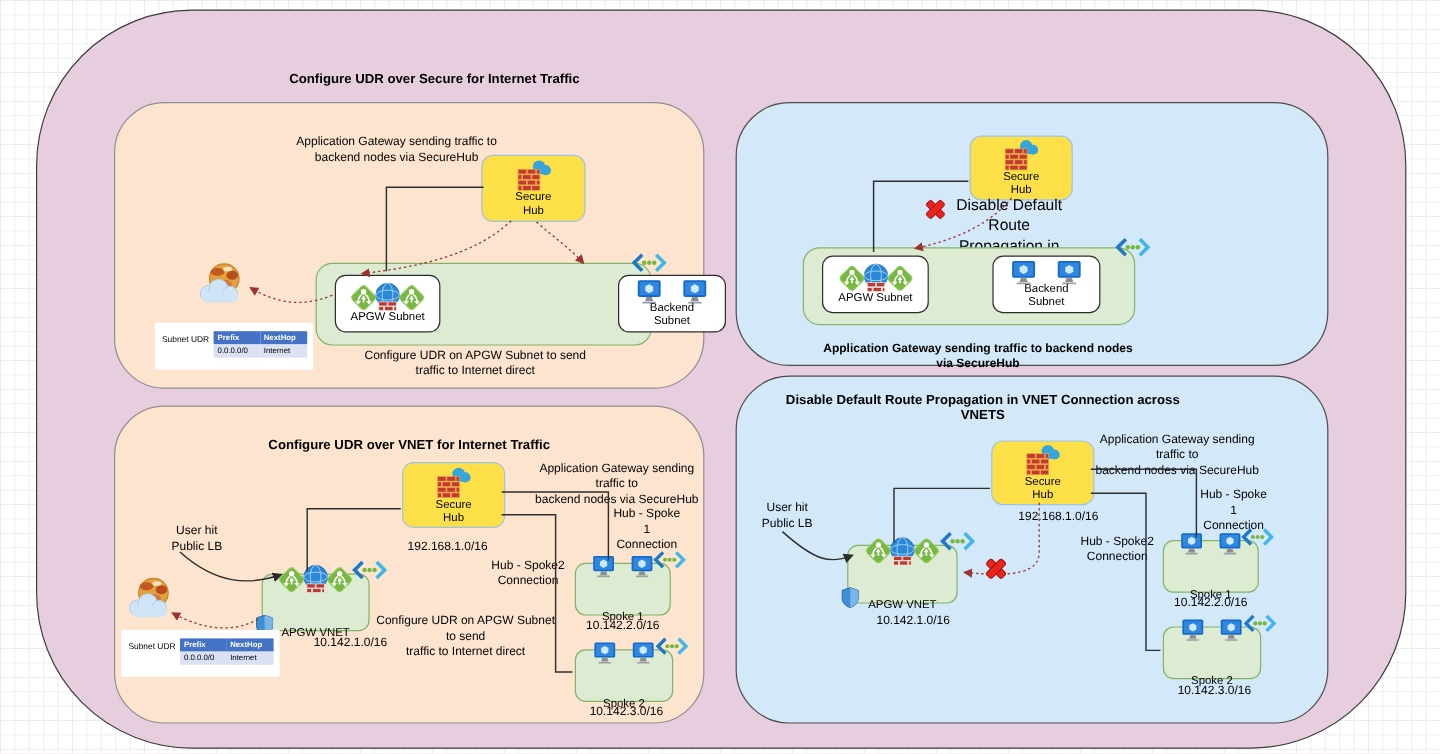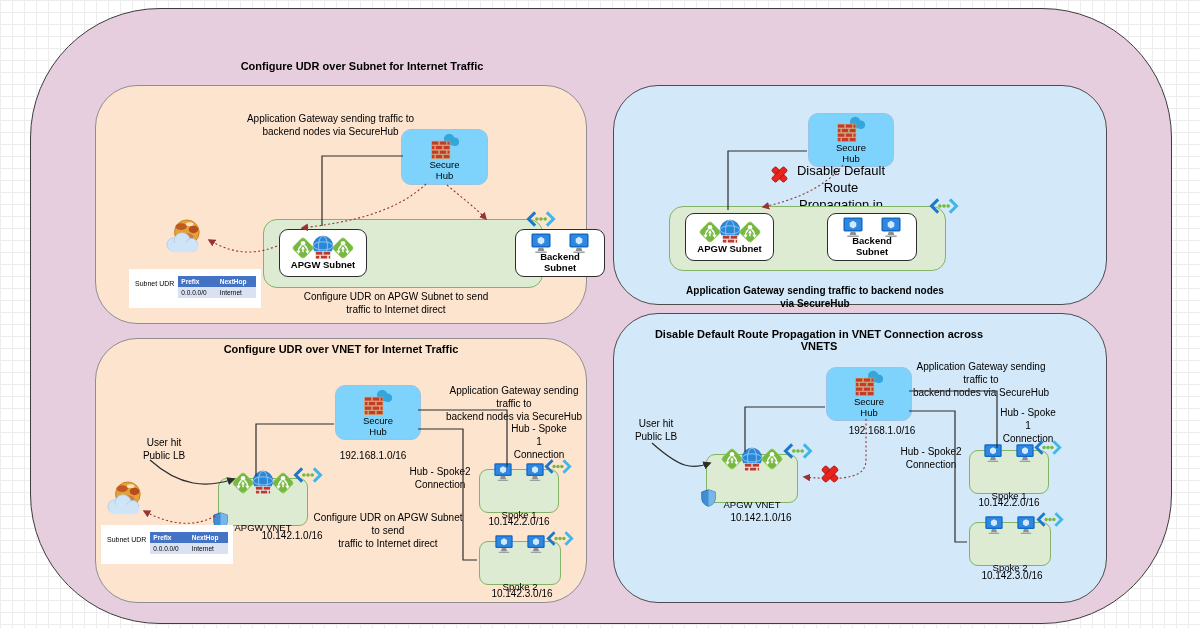--- a/index.html
+++ b/index.html
@@ -20,24 +20,24 @@
   }
   .title{position:absolute;left:0;top:17px;width:1200px;text-align:center;
     font-size:16px;font-weight:700;z-index:3;}
   .sec-hdr{position:absolute;font-size:11px;font-weight:700;text-align:center;z-index:3;}
   .panel{position:absolute;z-index:1;}
   .panel.peach{background:#fce4cf;border:1px solid #8f8f8f;border-radius:42px;}
   .panel.blue{background:#d3e8f8;border:1px solid #4d4d4d;border-radius:45px;}
   .lbl{position:absolute;font-size:10px;line-height:1.3;text-align:center;}
   .lbl.bold{font-weight:700;}
   .pre{white-space:pre-line;}
-  .hub-box{position:absolute;background:#7dd3fc;border:1px solid #9cc3e5;border-radius:10px;
+  .hub-box{position:absolute;background:#fde047;border:1px solid #9cc3e5;border-radius:10px;
     display:flex;flex-direction:column;align-items:center;justify-content:center;}
   .node-lbl{font-size:9.5px;line-height:1.15;text-align:center;}
-  .vnet-area{position:absolute;background:#ddebd2;border:1px solid #82b366;border-radius:14px;font-weight:bold;}
+  .vnet-area{position:absolute;background:#ddebd2;border:1px solid #82b366;border-radius:14px;}
   .white-box{position:absolute;background:#fff;border:1px solid #2d2d2d;border-radius:9px;
     display:flex;flex-direction:column;align-items:center;justify-content:center;}
   .green-box{position:absolute;background:#ddebd2;border:1px solid #82b366;border-radius:9px;
     display:flex;flex-direction:column;align-items:center;justify-content:center;gap:28px;}
   .icon-row{display:flex;align-items:center;justify-content:center;}
   .icon-row .mid{position:relative;z-index:2;margin:0 -5px;}
   .vm-row{display:flex;align-items:center;gap:14px;}
   .corner-vnet{position:absolute;right:-14px;top:-10px;}
   .corner-shield{position:absolute;left:-6px;bottom:-5px;}
   .udr-card{position:absolute;background:#fff;display:flex;align-items:flex-start;
@@ -137,21 +137,21 @@
         <rect x="1" y="7.5" width="20" height="7" rx="2.2" transform="rotate(-45 11 11)"></rect>
       </g>
     </symbol>
   </defs>
 </svg>
 
 <div class="canvas">
   <div class="board"></div>
 
 
-  <div class="sec-hdr" style="left:192px;top:60px;width:340px;">Configure UDR over Subnet for Internet Traffic</div>
+  <div class="sec-hdr" style="left:192px;top:60px;width:340px;">Configure UDR over Secure for Internet Traffic</div>
 
   <div class="panel peach" style="left:95px;top:85px;width:490px;height:237px;">
     <div class="lbl pre" style="left:142px;top:26px;width:185px;">Application Gateway sending traffic to
 backend nodes via SecureHub</div>
 
     <div class="hub-box" style="left:305px;top:43px;width:85px;height:54px;">
       <svg width="32" height="28">
           <use href="#sym-hubfw"></use>
         </svg>
       <div class="node-lbl pre">Secure
@@ -256,21 +256,21 @@
         </div>
         <div class="node-lbl pre" style="margin-top:-2px;">Backend
 Subnet</div>
       </div>
     </div>
 
     <div class="lbl bold" style="left:70px;top:198px;width:262px;">Application Gateway sending traffic to backend nodes via SecureHub</div>
   </div>
 
   <div class="panel peach" style="left:95px;top:338px;width:490px;height:263px;">
-    <div class="sec-hdr" style="left:75px;top:4px;width:340px;">Configure UDR over VNET for Internet Traffic</div>
+    <div class="sec-hdr" style="left:75px;top:26px;width:340px;">Configure UDR over VNET for Internet Traffic</div>
 
     <div class="lbl pre" style="left:348px;top:45px;width:140px;">Application Gateway sending traffic to
 backend nodes via SecureHub</div>
     <div class="lbl pre" style="left:38px;top:97px;width:60px;">User hit
 Public LB</div>
     <div class="lbl pre" style="left:412px;top:83px;width:62px;">Hub - Spoke 1
 Connection</div>
     <div class="lbl pre" style="left:313px;top:126px;width:62px;">Hub - Spoke2
 Connection</div>
 

